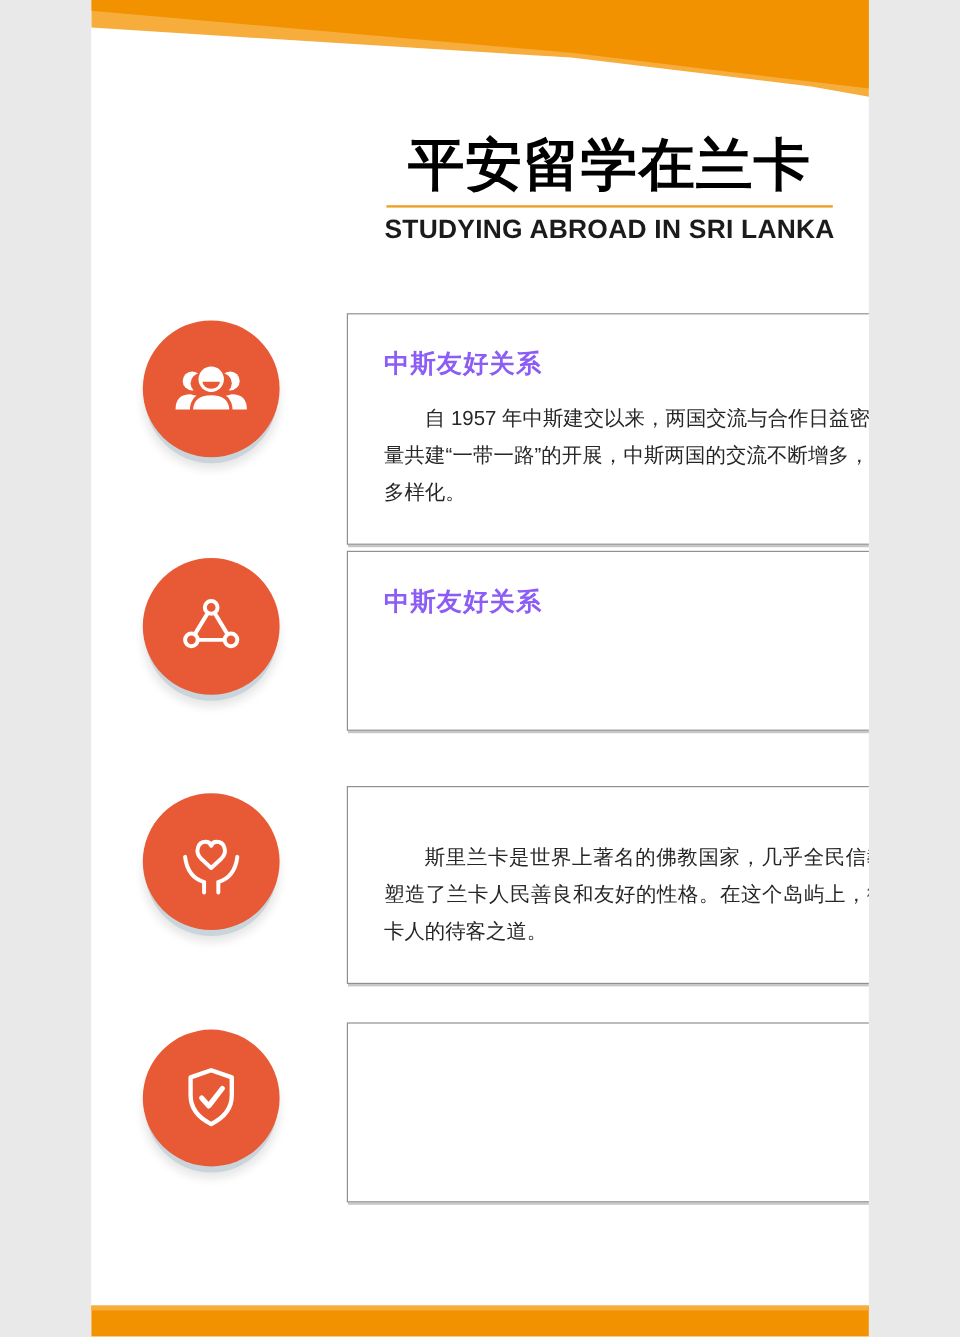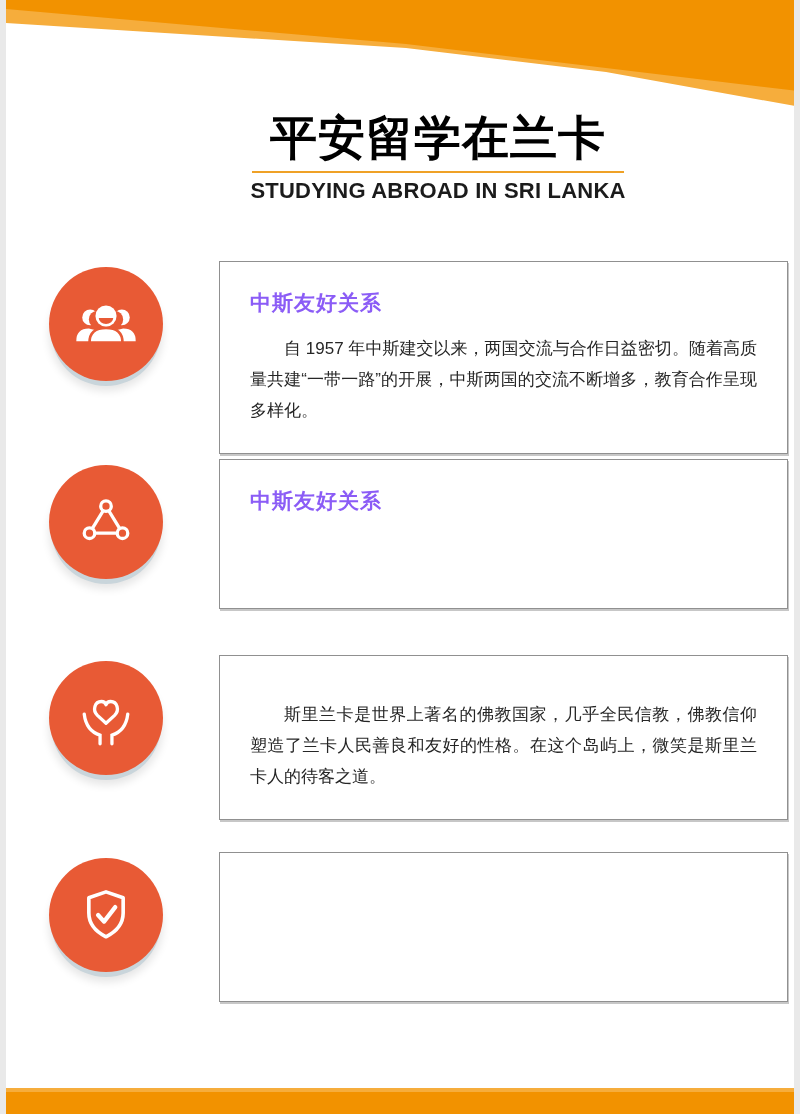--- a/index.html
+++ b/index.html
@@ -1,18 +1,18 @@
 <!DOCTYPE html>
 <html><head>
 <meta charset="utf-8">
 <style>
   * { margin:0; padding:0; box-sizing:border-box; }
   html,body { background:#e9e9e9; }
   .page {
-    position:relative; width:788px; height:1114px; margin:0 auto;
+    position:relative; width:648px; height:1114px; margin:0 auto;
     background:#ffffff; overflow:hidden;
     font-family:"DejaVu Serif","Liberation Serif",serif;
   }
 
   
   .banner-light {
     position:absolute; top:0; left:0; width:800px; height:120px;
     background:#F6AD3C;
     clip-path:polygon(0 0,100% 0,100% 108px,75% 72px,50% 48px,0 23px);
   }

